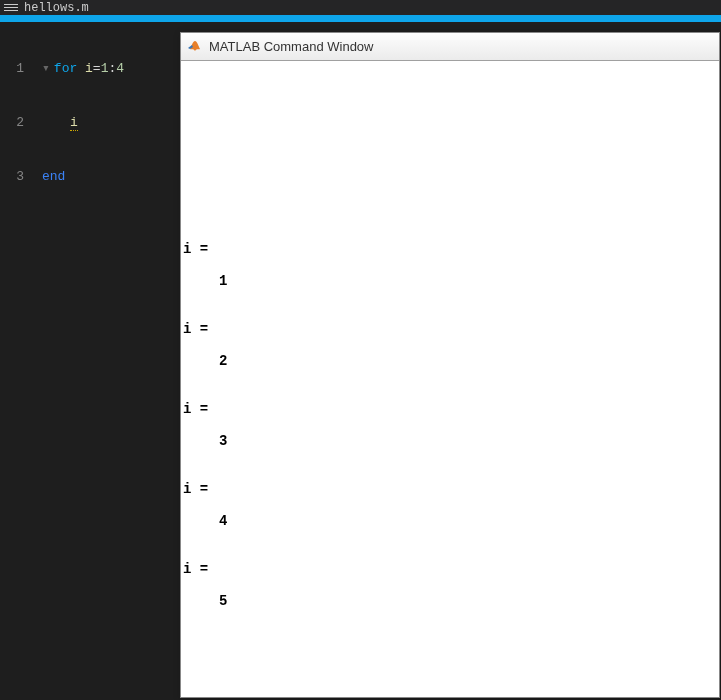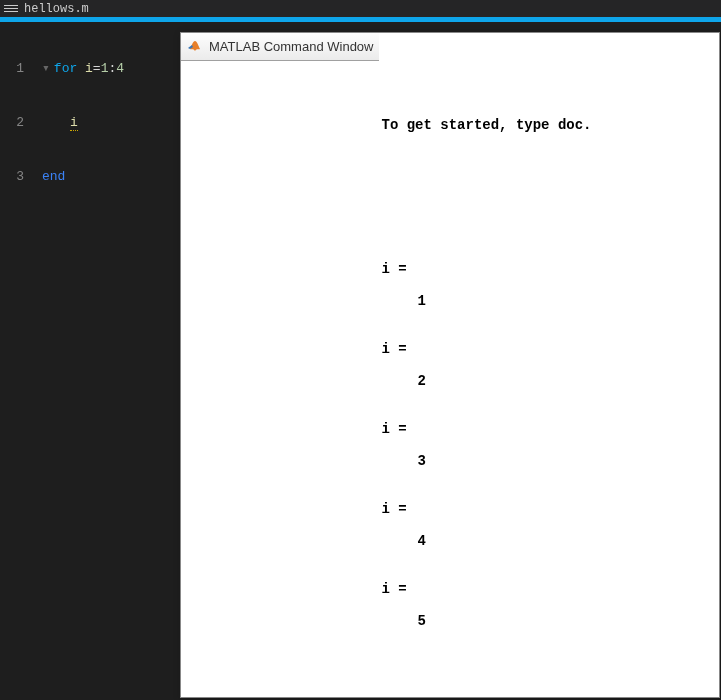--- a/index.html
+++ b/index.html
@@ -19,21 +19,21 @@
     background: #1e1e1e;
   }
   .editor-tab {
     height: 22px;
     background: #252526;
     display: flex;
     align-items: center;
     padding-left: 4px;
     font-size: 12px;
     color: #cccccc;
-    border-bottom: 5px solid #0ea5e9;
+    border-bottom: 7px solid #0ea5e9;
   }
   .editor-tab .hamburger-icon {
     width: 14px;
     display: inline-flex;
     flex-direction: column;
     gap: 2px;
     margin-right: 6px;
   }
   .editor-tab .hamburger-icon span {
     height: 1px;
@@ -76,21 +76,21 @@
     position: absolute;
     top: 32px;
     left: 180px;
     width: 540px;
     height: 666px;
     background: #ffffff;
     color: #000;
     border: 1px solid #888;
     box-shadow: 2px 2px 8px rgba(0,0,0,0.3);
     display: flex;
-    flex-direction: row;
+    flex-direction: column;
   }
   .cw-title {
     height: 28px;
     background: linear-gradient(#fdfdfd,#ebebeb);
     border-bottom: 1px solid #a0a0a0;
     display: flex;
     align-items: center;
     padding: 0 6px;
     font-family: 'Segoe UI', Tahoma, sans-serif;
     font-size: 13px;
@@ -146,20 +146,19 @@
     <span class="matlab-icon">
       <svg viewBox="0 0 16 16">
         <path d="M8 2 C 10 2 11 6 13 10 C 12 11 10 9 8 12 C 6 9 4 11 3 10 C 5 6 6 2 8 2 Z" fill="#e77f2a"></path>
         <path d="M3 10 L1 9 L5 6 L6 8 Z" fill="#3a77b8"></path>
       </svg>
     </span>
     <span>MATLAB Command Window</span>
   </div>
   <div class="cw-body">
     <div class="blank"></div>
-    <div>To get started, type doc.</div>
     <div class="blank"></div>
     <div class="blank"></div>
     <div id="results-host"><div>i =</div><div class="blank"></div><div class="indent">1</div><div class="blank"></div><div class="blank"></div><div>i =</div><div class="blank"></div><div class="indent">2</div><div class="blank"></div><div class="blank"></div><div>i =</div><div class="blank"></div><div class="indent">3</div><div class="blank"></div><div class="blank"></div><div>i =</div><div class="blank"></div><div class="indent">4</div><div class="blank"></div><div class="blank"></div><div>i =</div><div class="blank"></div><div class="indent">5</div></div>
   </div>
 </div>
 
 </div>
 
 </body></html>

